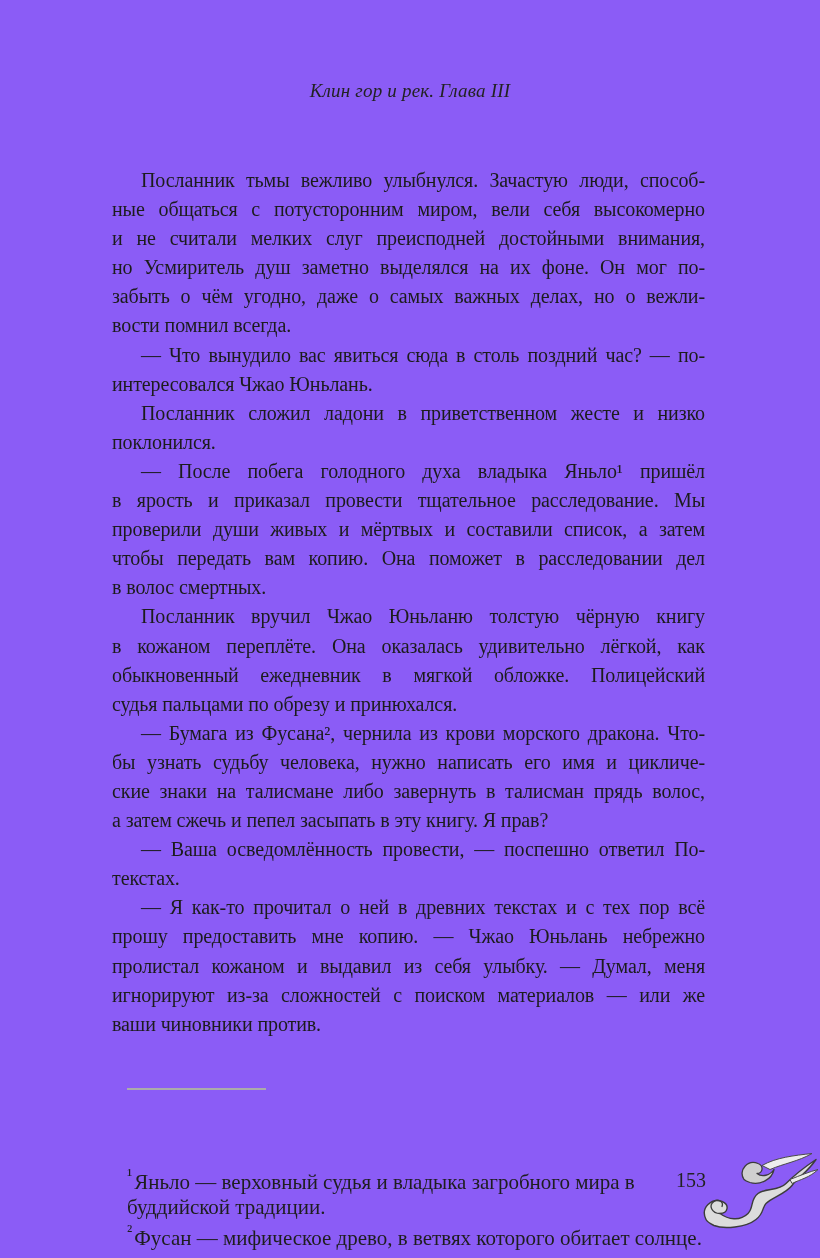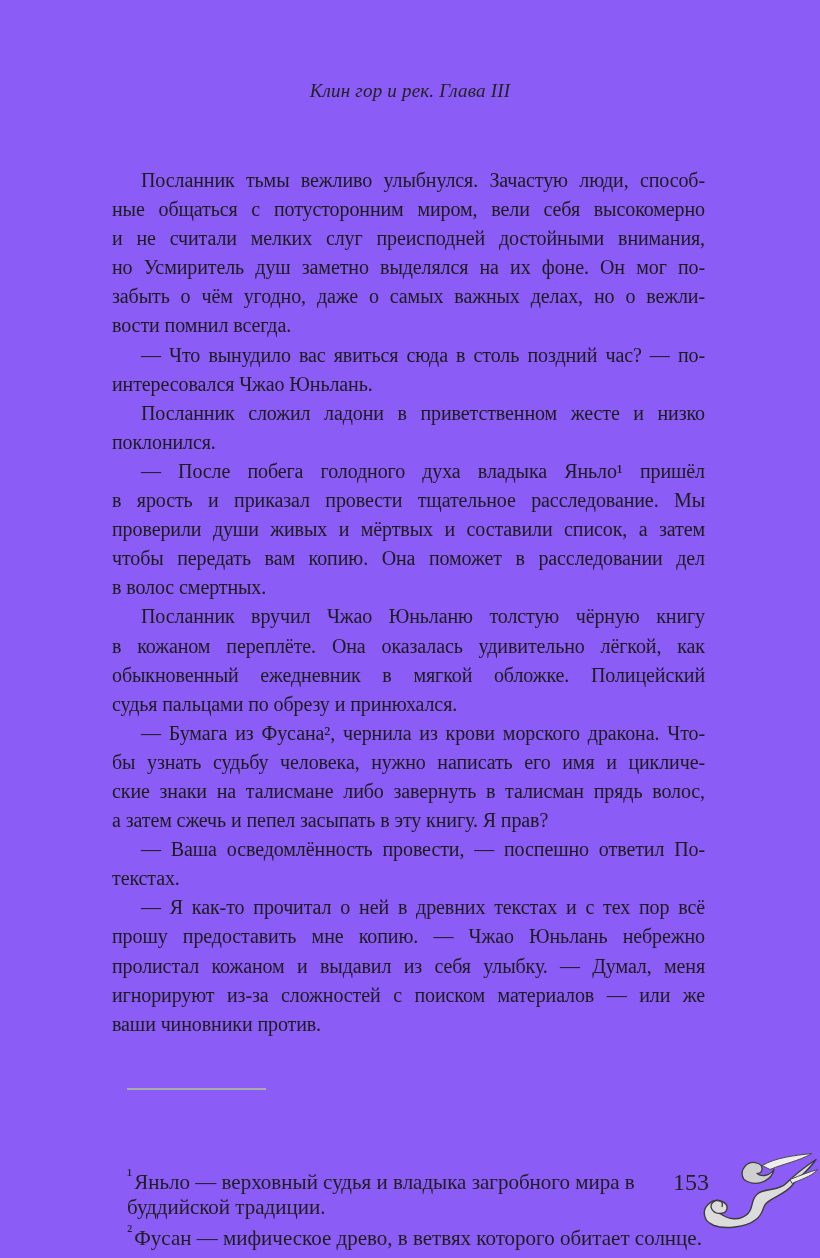--- a/index.html
+++ b/index.html
@@ -57,21 +57,21 @@
     line-height: 24.5px;
     color: #1e1e1e;
   }
   .footnote-marker { margin-right: 2px; }
   .page-number {
     position: absolute;
     left: 666px;
     top: 1169px;
     width: 50px;
     text-align: center;
-    font-size: 24px;
+    font-size: 20px;
     color: #222;
   }
   .flourish {
     position: absolute;
     left: 700px;
     top: 1148px;
     width: 120px;
     height: 88px;
   }
 </style>

